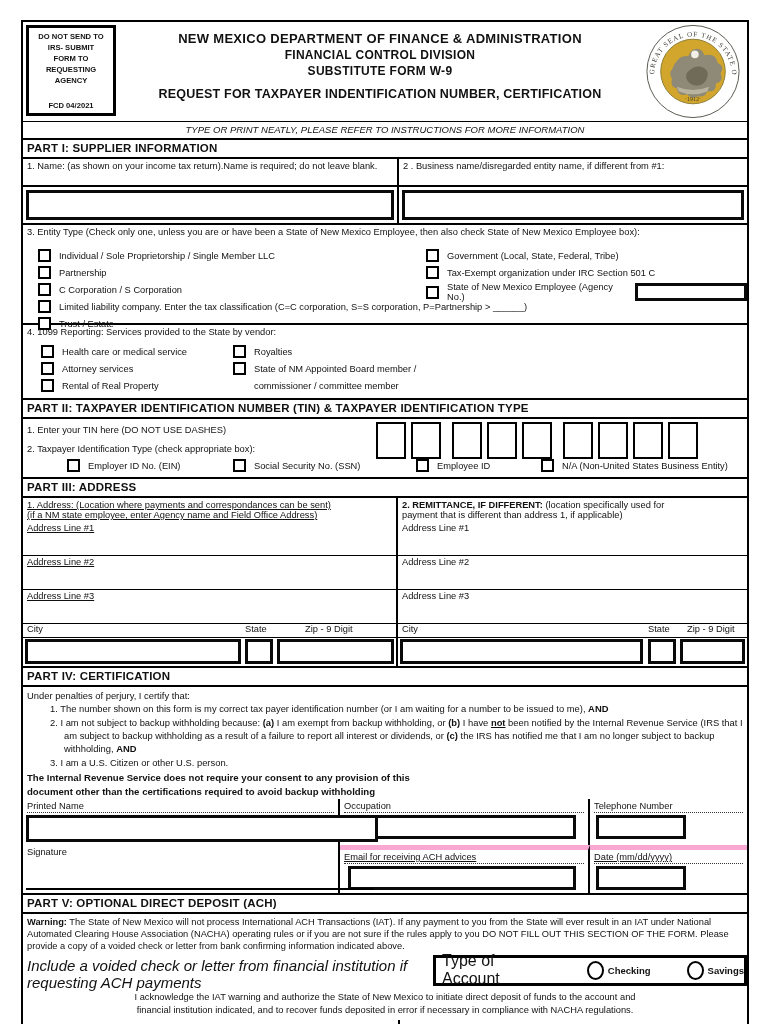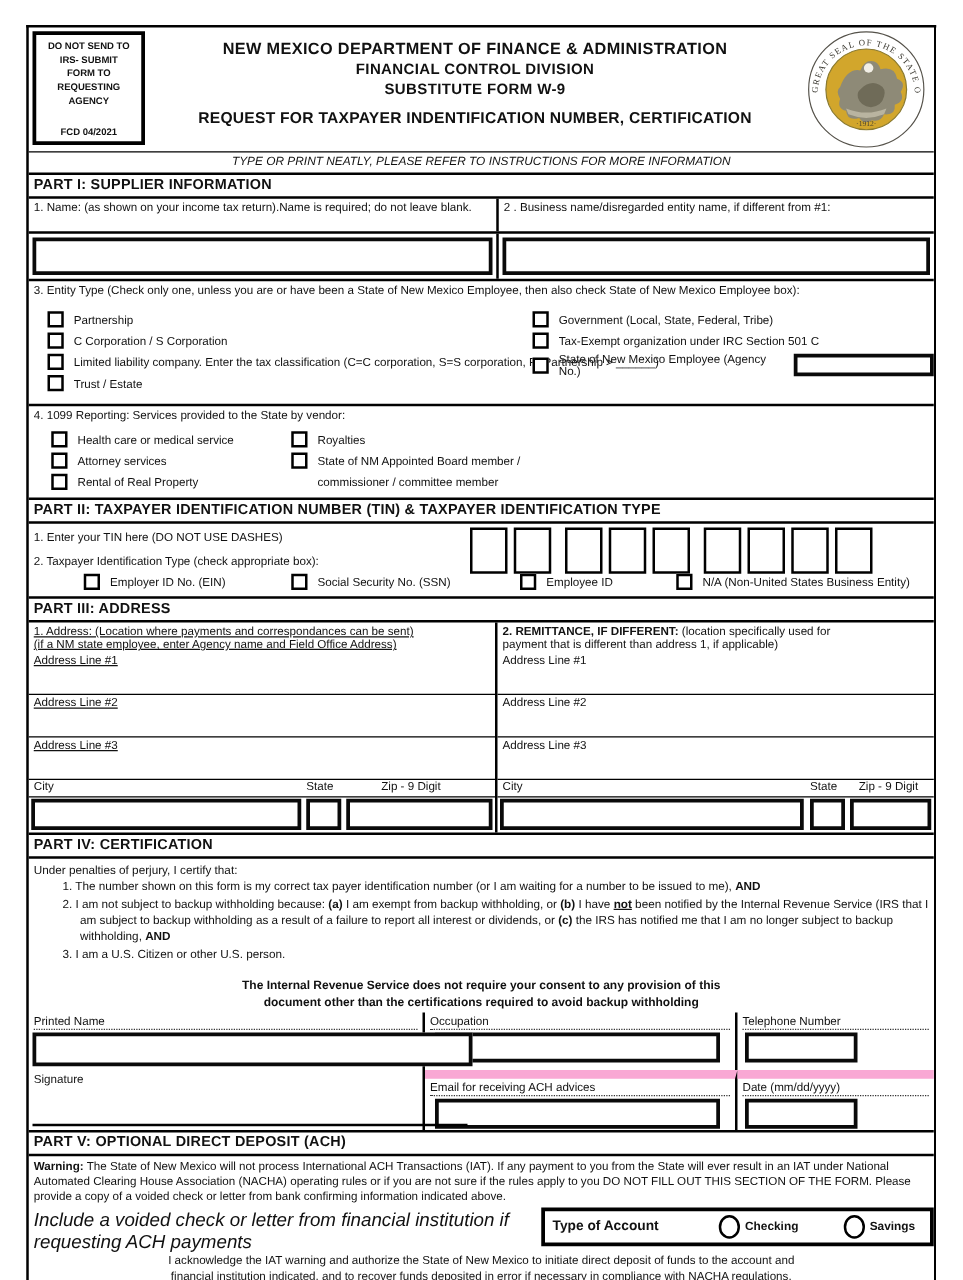--- a/index.html
+++ b/index.html
@@ -64,44 +64,44 @@
   .arow1 { height:58px; border-bottom:1px solid #000; padding:2px 4px; font-size:9.3px; }
   .arow { height:34px; border-bottom:1px solid #000; padding:1px 4px; font-size:9.3px; }
   .aline1 { margin-top:3px; }
   .citylbl { position:relative; height:14px; border-bottom:1px solid #000; font-size:9.3px; }
   .cityboxes { position:relative; height:28px; }
   .smallbox { position:absolute; top:1px; height:25px; }
 
   
   .cert { font-size:9.4px; padding:2px 4px 0; line-height:1.42; }
   .cert-item { margin-left:37px; text-indent:-14px; }
-  .note { text-align:center; font-weight:bold; font-size:9.6px; line-height:1.45; margin-top:13px; }
+  .note { font-weight:bold; font-size:9.6px; line-height:1.45; margin-top:2px; }
   b.u { text-decoration:underline; }
 
   .signgrid { display:flex; }
   .sg1 { width:317px; border-right:2px solid #000; position:relative; }
   .sg2 { width:250px; border-right:2px solid #000; }
   .sg3 { flex:1; }
   .srow1 { height:46px; }
   .srow2 { height:48px; }
-  .bt { border-top:7px solid #f9a8d4; }
+  .bt { border-top:5px solid #f9a8d4;text-decoration:underline; }
   .dotlbl { font-size:9.3px; border-bottom:1px dotted #333; margin:2px 4px 0; padding-bottom:1px; }
   .plainlbl { font-size:9.3px; margin:2px 4px 0; }
   .occbox { width:228px; height:24px; margin:2px 0 0 8px; }
   .telbox { width:90px; height:24px; margin:2px 0 0 6px; }
   .pnbox { width:352px; height:27px; margin:2px 0 0 3px; }
   .sigline { position:absolute; left:3px; bottom:3px; width:348px; border-bottom:2px solid #000; }
 
   
   .warn { font-size:9.3px; padding:2px 4px; line-height:1.32; }
   .typerow { position:relative; height:34px; }
   .includetxt { position:absolute; left:4px; top:2px; font-size:15px; width:400px;font-style:italic; }
   .typebox { position:absolute; left:410px; top:0; width:314px; height:31px;
              border:3px solid #000; display:flex; align-items:center; }
-  .typebox .tl { font-weight:bold; font-size:11px; margin-left:6px; }
+  .typebox .tl { font-weight:normal; font-size:16px; margin-left:6px; }
   .radio { width:17px; height:19px; border:2px solid #000; border-radius:50%; background:#fff; flex:0 0 auto; }
   .ropt { display:flex; align-items:center; gap:4px; font-weight:bold; font-size:9.5px; }
   .ack { text-align:center; font-size:9.3px; line-height:1.4; padding:2px 0 3px; }
   .botrow { position:relative; height:62px; }
   .botdiv { position:absolute; left:375px; top:0; height:100%; border-left:2px solid #000; }
 </style>
 </head>
 <body>
 
 <div class="page">
@@ -154,20 +154,24 @@
     <div class="c-right cell">
       <div class="inbox namebox"></div>
     </div>
   </div>
 
   <div class="entity">
     <div class="flabel">3. Entity Type (Check only one, unless you are or have been a State of New Mexico Employee, then also check State of New Mexico Employee box):</div>
     <div class="ent-left">
       <div class="cbrow">
         <span class="cb"></span>
+        <span>Individual / Sole Proprietorship / Single Member LLC</span>
+      </div>
+      <div class="cbrow">
+        <span class="cb"></span>
         <span>Partnership</span>
       </div>
       <div class="cbrow">
         <span class="cb"></span>
         <span>C Corporation / S Corporation</span>
       </div>
       <div class="cbrow">
         <span class="cb"></span>
         <span>Limited liability company. Enter the tax classification (C=C corporation, S=S corporation, P=Partnership &gt; ______)</span>
       </div>

